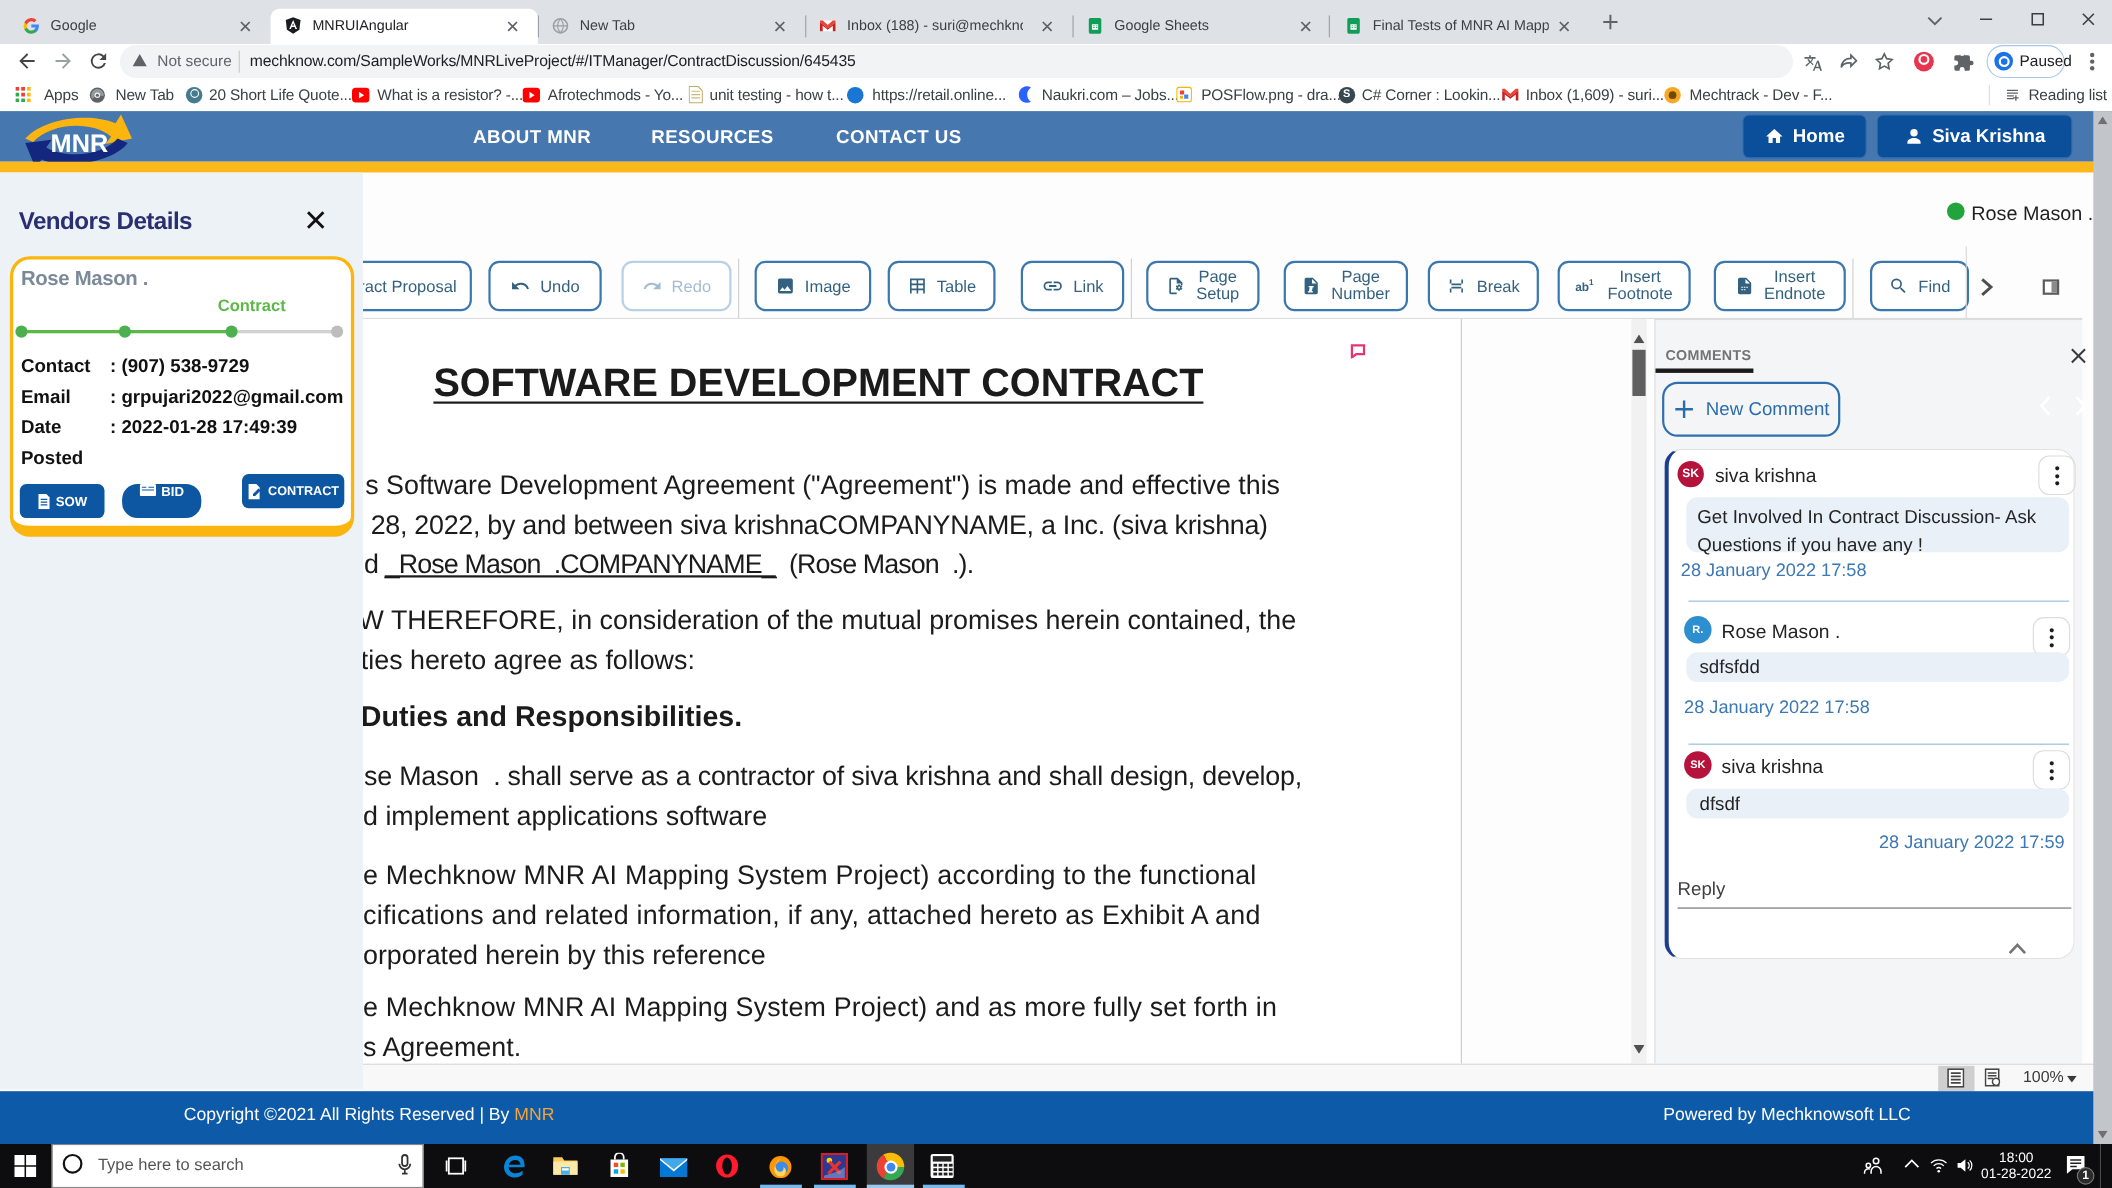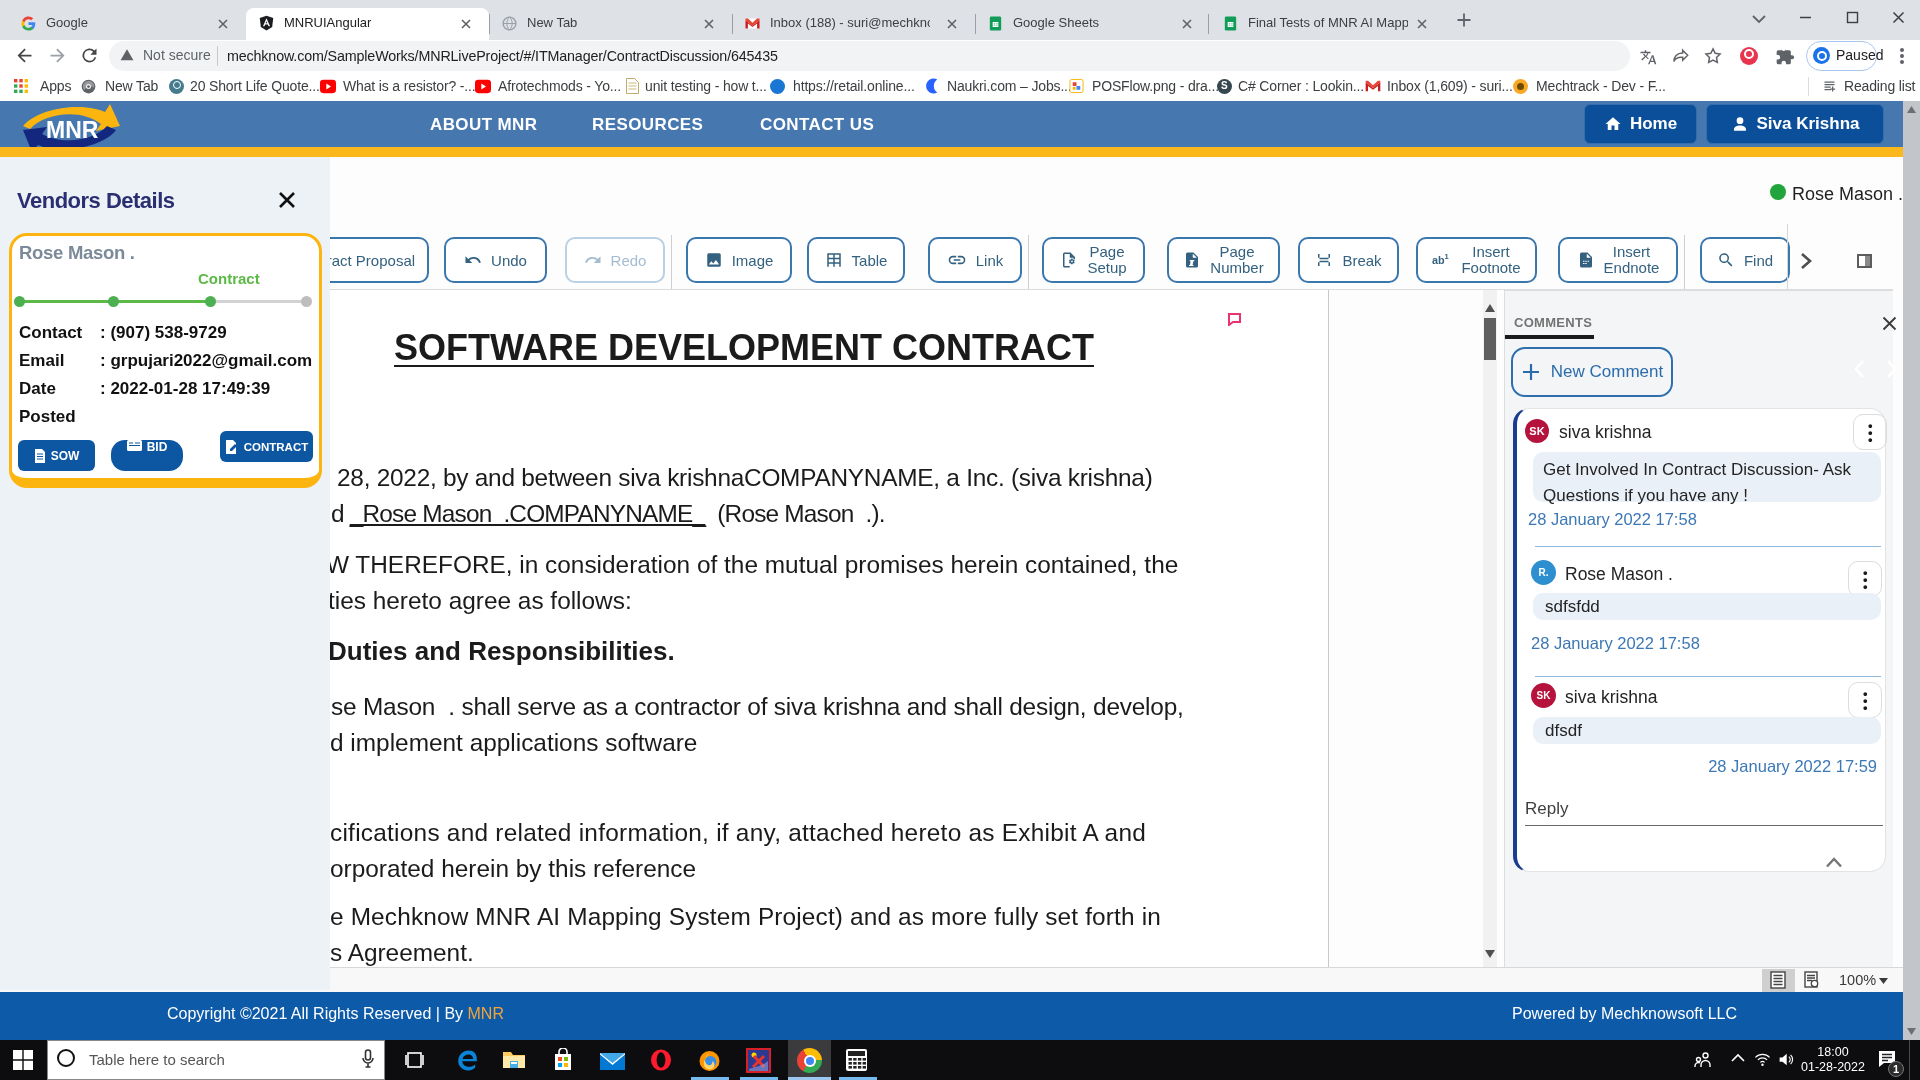--- a/index.html
+++ b/index.html
@@ -328,27 +328,29 @@
     <div class="abs" style="left:1857px;top:97px;width:15px;height:14px;border:2px solid #5c5c5c;background:#fff;"></div>
     <div class="abs" style="left:1865px;top:99px;width:5px;height:10px;background:#8a8a8a;"></div>
 
     <div class="abs" style="left:330px;top:132px;width:1563px;height:1px;background:#dcdcdc;"></div>
 
     <div id="docwrap">
       <svg class="abs" style="left:897px;top:22px;width:15px;height:14px;" viewBox="0 0 15 14">
           <path fill="none" stroke="#e8336e" stroke-width="2" d="M2 2h11v8H6l-4 3z"></path>
         </svg>
       <div class="dline" style="left:-171px;top:40px;width:1170px;text-align:center;font-weight:bold;font-size:36px;text-decoration:underline;text-underline-offset:5px;text-decoration-thickness:2px;">SOFTWARE DEVELOPMENT CONTRACT</div>
+      <div class="dline" style="left:2px;top:140px;">s Software Development Agreement ("Agreement") is made and effective this</div>
       <div class="dline" style="left:7px;top:176px;letter-spacing:-0.25px;">28, 2022, by and between siva krishnaCOMPANYNAME, a Inc. (siva krishna)</div>
       <div class="dline" style="left:1px;top:212px;letter-spacing:-0.8px;">d <span style="text-decoration:underline;">_Rose Mason&nbsp;&nbsp;.COMPANYNAME_</span>&nbsp; (Rose Mason&nbsp;&nbsp;.).</div>
       <div class="dline" style="left:-4px;top:263px;">W THEREFORE, in consideration of the mutual promises herein contained, the</div>
       <div class="dline" style="left:-2px;top:299px;">ties hereto agree as follows:</div>
       <div class="dline" style="left:-2px;top:348px;font-weight:bold;font-size:26px;">Duties and Responsibilities.</div>
       <div class="dline" style="left:1px;top:405px;letter-spacing:-0.2px;">se Mason&nbsp;&nbsp;. shall serve as a contractor of siva krishna and shall design, develop,</div>
       <div class="dline" style="left:0px;top:441px;">d implement applications software</div>
+      <div class="dline" style="left:0px;top:495px;letter-spacing:0.2px;">e Mechknow MNR AI Mapping System Project) according to the functional</div>
       <div class="dline" style="left:0px;top:531px;letter-spacing:0.25px;">cifications and related information, if any, attached hereto as Exhibit A and</div>
       <div class="dline" style="left:0px;top:567px;">orporated herein by this reference</div>
       <div class="dline" style="left:0px;top:615px;letter-spacing:0.15px;">e Mechknow MNR AI Mapping System Project) and as more fully set forth in</div>
       <div class="dline" style="left:0px;top:651px;">s Agreement.</div>
     </div>
 
     <div id="edsb">
       <svg class="abs" style="left:2px;top:14px;width:10px;height:8px;" viewBox="0 0 10 8">
           <path fill="#505050" d="M5 0 10 8H0z"></path>
         </svg>
@@ -428,21 +430,21 @@
   <div class="abs" id="footer">
     <div class="abs" style="left:167px;top:13px;">Copyright ©2021 All Rights Reserved | By <span style="color:#f2a33a;">MNR</span></div>
     <div class="abs" style="left:1512px;top:13px;">Powered by Mechknowsoft LLC</div>
   </div>
   <div class="abs" id="taskbar">
     <svg class="abs" style="left:13px;top:10px;width:20px;height:20px;" viewBox="0 0 20 20">
         <path fill="#fff" d="M0 0h9.3v9.3H0zM10.7 0H20v9.3h-9.3zM0 10.7h9.3V20H0zM10.7 10.7H20V20h-9.3z"></path>
       </svg>
     <div class="abs" style="left:47px;top:0px;width:338px;height:40px;background:#fff;border:1px solid #888;"></div>
     <div class="abs" style="left:57px;top:9px;width:18px;height:18px;border-radius:50%;border:2.6px solid #111;"></div>
-    <div class="abs" style="left:89px;top:11px;font-size:15px;color:#555;">Table here to search</div>
+    <div class="abs" style="left:89px;top:11px;font-size:15px;color:#555;">Type here to search</div>
     <svg class="abs" style="left:361px;top:9px;width:14px;height:20px;" viewBox="0 0 14 20">
         <rect x="4.5" y="1" width="5" height="10" rx="2.5" fill="none" stroke="#333" stroke-width="1.6"></rect>
         <path fill="none" stroke="#333" stroke-width="1.6" d="M2 9a5 5 0 0 0 10 0M7 14v4M4.5 18h5"></path>
       </svg>
     <svg class="abs" style="left:404px;top:10px;width:21px;height:20px;" viewBox="0 0 21 20">
         <rect x="4" y="3" width="13" height="14" fill="none" stroke="#fff" stroke-width="1.6"></rect>
         <path fill="none" stroke="#fff" stroke-width="1.6" d="M2 5v10M19 5v10"></path>
       </svg>
     <svg class="abs" style="left:455px;top:8px;width:24px;height:24px;" viewBox="0 0 24 24">
         <path fill="#0a84d8" d="M3.2 13.1C3.4 6.9 7.9 2.5 13.6 2.5c5.2 0 8.2 3.5 8.2 8.3v2.4H7.3c.3 3.4 2.9 5.5 6.6 5.5 2.4 0 4.5-.9 6.2-2.3v3.4c-1.8 1.6-4.2 2.7-6.9 2.7-5.6 0-10-4.1-10-9.4zm4.3-2.2h10.7c-.2-2.6-2-4.3-4.5-4.3-3.1 0-5.5 1.6-6.2 4.3z"></path>

